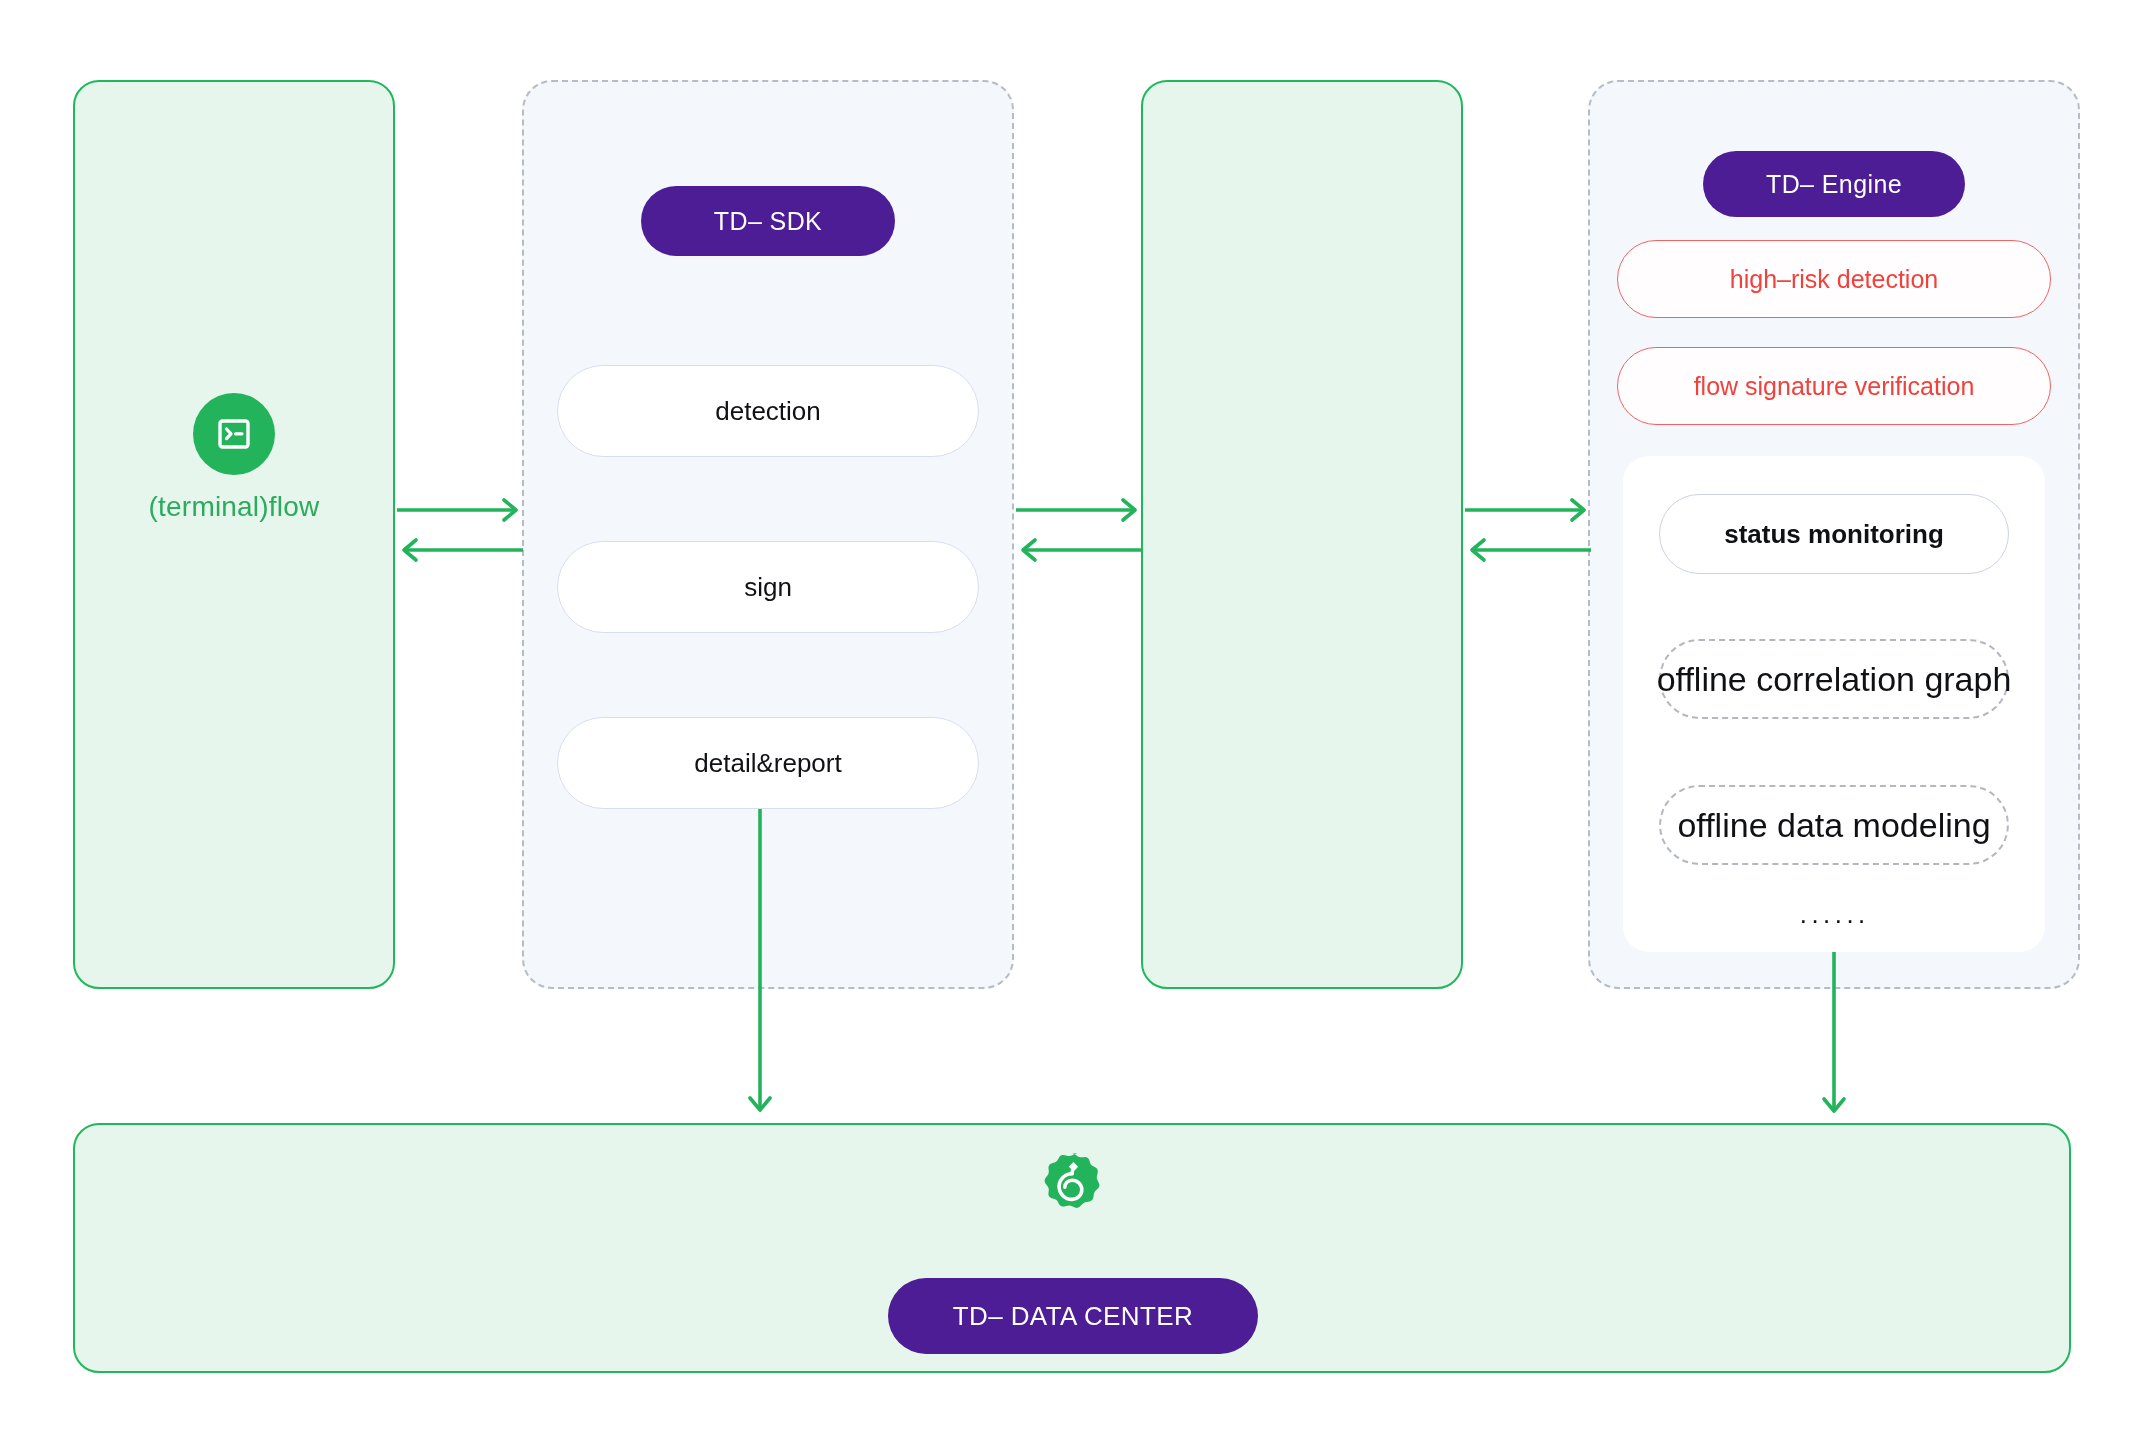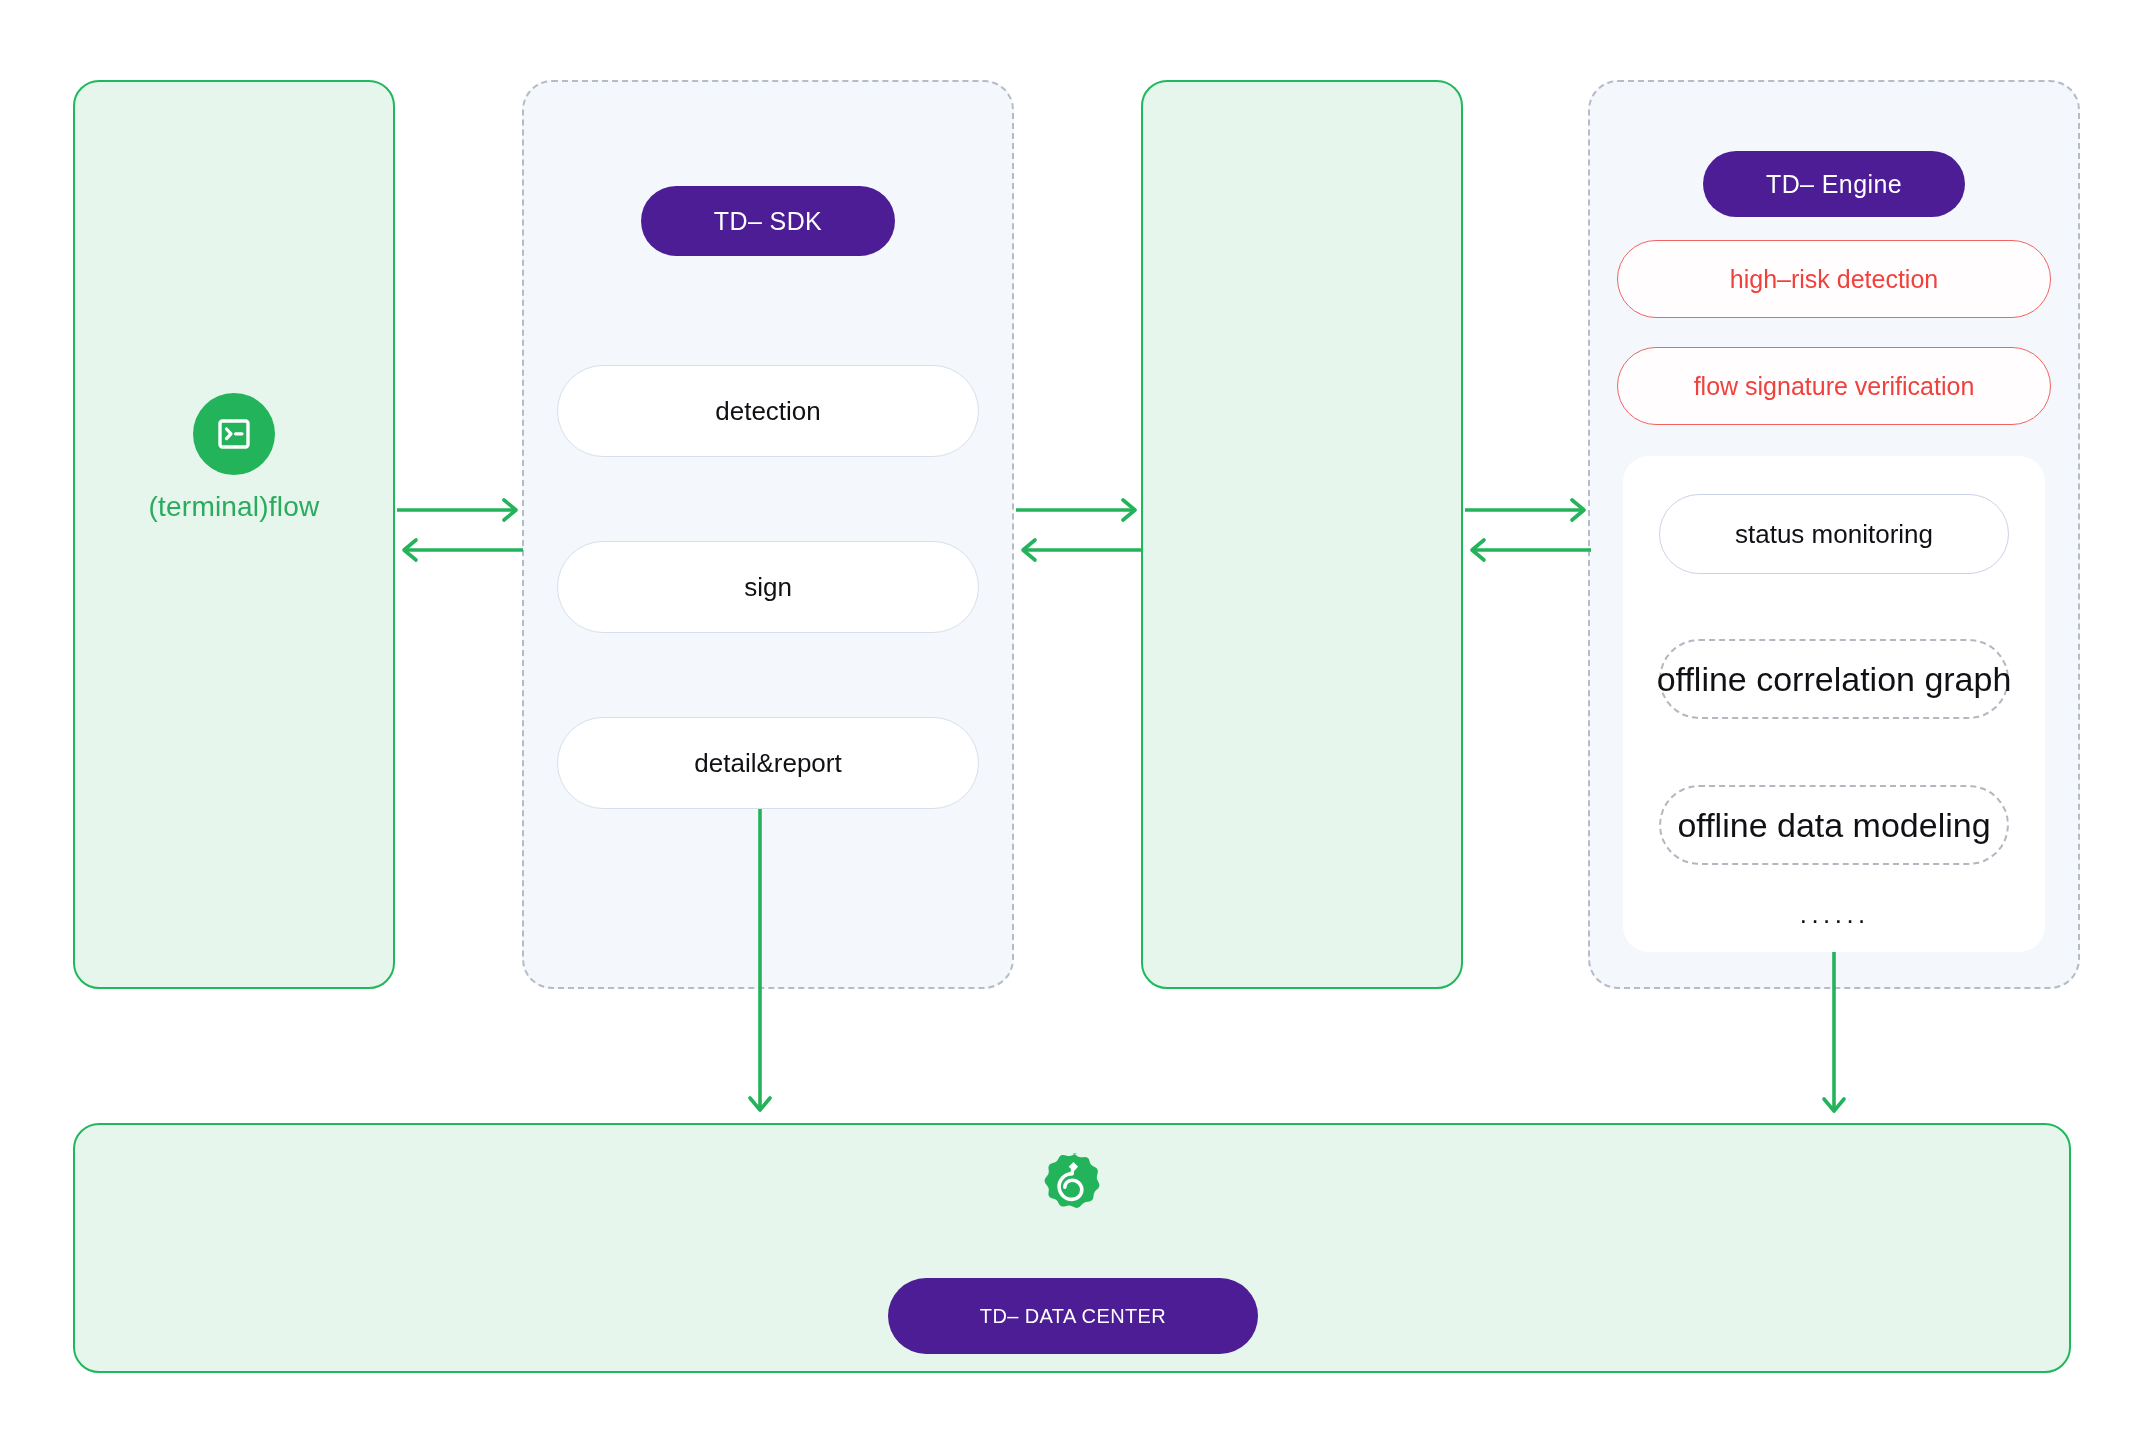--- a/index.html
+++ b/index.html
@@ -187,21 +187,21 @@
   <div class="pill pill-red" style="left:1617px; top:240px; width:434px; height:78px;">
     <span>high–risk detection</span>
   </div>
   <div class="pill pill-red" style="left:1617px; top:347px; width:434px; height:78px;">
     <span>flow signature verification</span>
   </div>
 
   <div class="inner-card" style="left:1623px; top:456px; width:422px; height:496px;">
   </div>
 
-  <div class="pill pill-lav" style="left:1659px; top:494px; width:350px; height:80px;">
+  <div class="pill pill-lav" style="left:1659px; top:494px; width:350px; height:80px;font-weight:bold;">
     <span>status monitoring</span>
   </div>
   <div class="pill pill-dashed" style="left:1659px; top:639px; width:350px; height:80px;">
     <span>offline correlation graph</span>
   </div>
   <div class="pill pill-dashed" style="left:1659px; top:785px; width:350px; height:80px;">
     <span>offline data modeling</span>
   </div>
   <div class="dots" style="left:1623px; top:905px; width:422px;">······</div>
 
@@ -249,17 +249,17 @@
                -.8-2.9-4-4.4-4-7.5 0-3.1 3.2-4.6 4-7.5.8-2.9-1.1-5.8.6-8.1
                1.7-2.3 5.1-1.8 7.2-3.6 2.1-1.8 2.3-5.2 5-6.3 2.7-1.1 5.4 1 8.3.7
                2.9-.3 5.1-2.8 7.9-2.8z" fill="#23b35a"></path>
       <path d="M37 23.8c-7.1 0-12.9 5.7-12.9 12.8s5.8 12.8 12.9 12.8c5.4 0 9.8-4.3 9.8-9.6
                0-5.3-4.4-9.6-9.8-9.6-4 0-7.2 3.2-7.2 7.1" fill="none" stroke="#ffffff" stroke-width="3.6" stroke-linecap="round"></path>
       <path d="M37 23.8c0-3.2 1.4-5.4 3.4-6.9" fill="none" stroke="#ffffff" stroke-width="3.6" stroke-linecap="round"></path>
       <rect x="35.1" y="13.4" width="6.6" height="6.6" transform="rotate(45 38.4 16.7)" fill="#ffffff"></rect>
     </svg>
   </div>
 
-  <div class="pill pill-green" style="left:888px; top:1257px; width:370px; height:76px; font-size:20px;">
+  <div class="pill pill-green" style="left:888px; top:1257px; width:370px; height:76px; font-size:26px;">
     <span>TD– DATA CENTER</span>
   </div>
 
 </div>
 
 </body></html>

